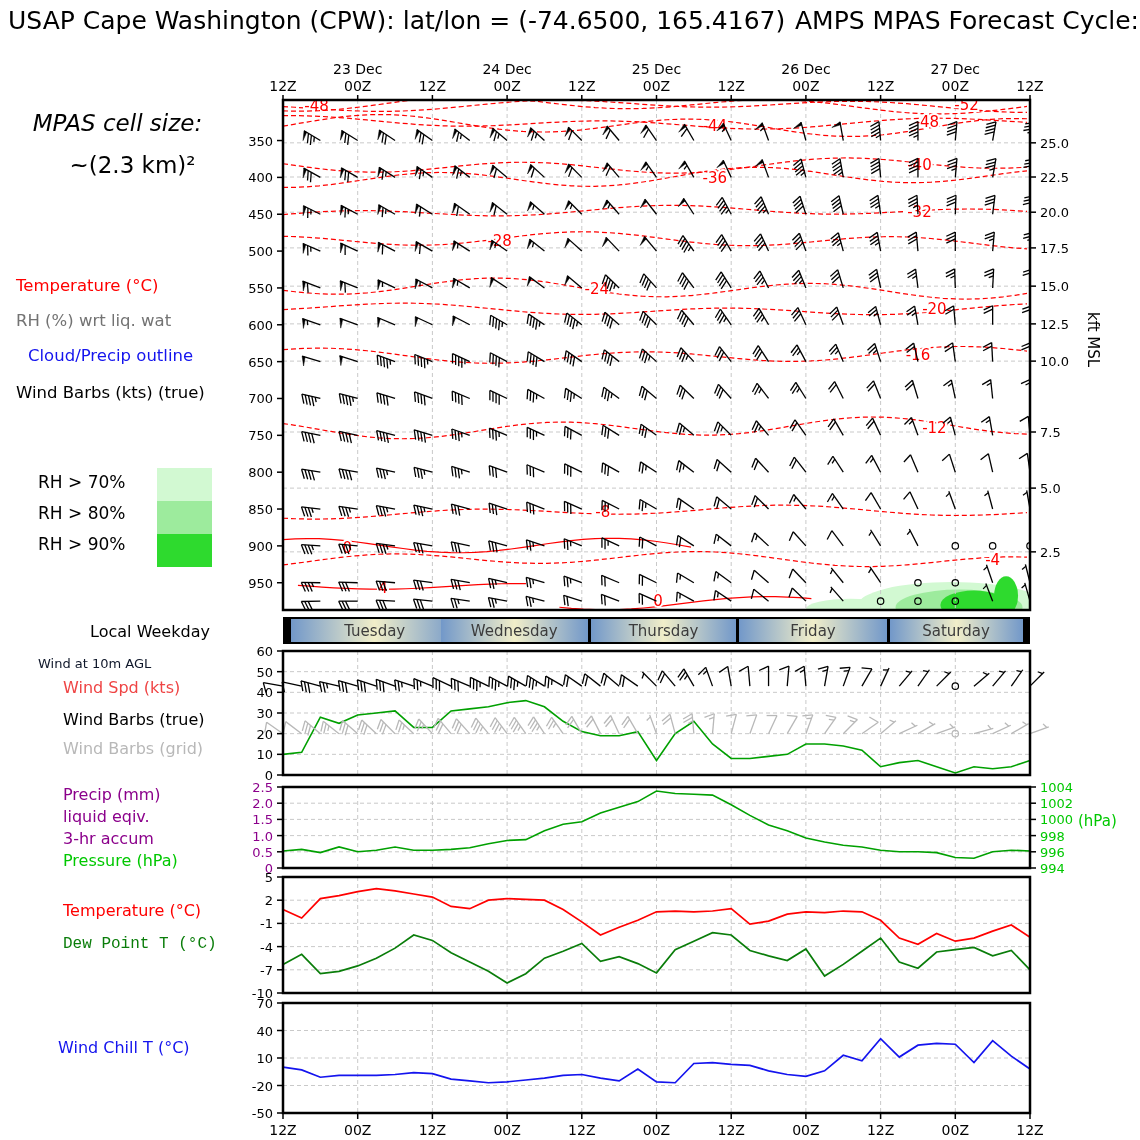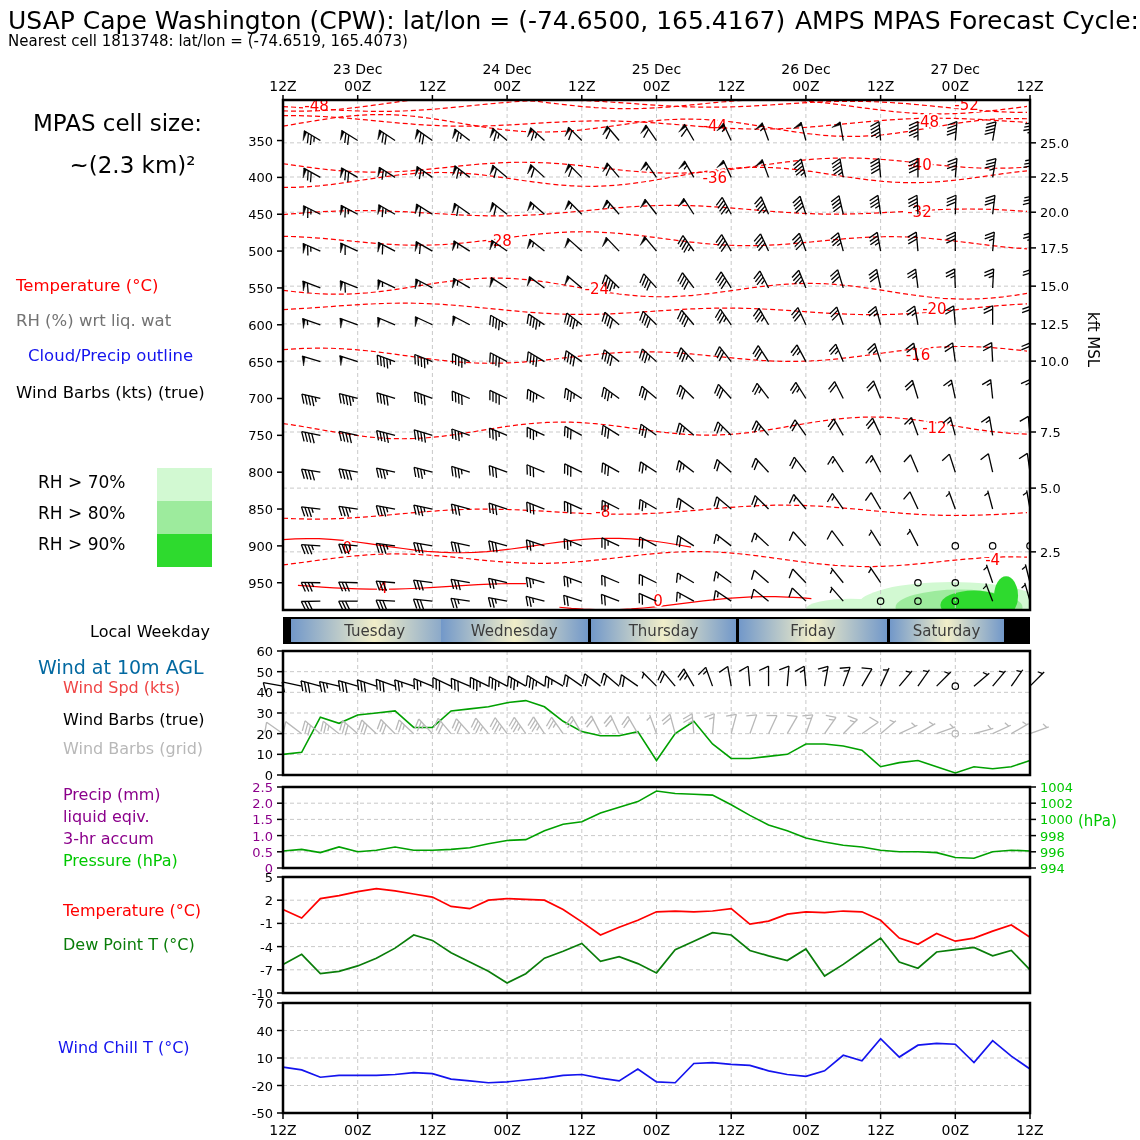--- a/index.html
+++ b/index.html
@@ -4,40 +4,39 @@
 <style>
   html,body{margin:0;padding:0;background:#ffffff;}
   #page{position:relative;width:1140px;height:1140px;background:#ffffff;
         font-family:"DejaVu Sans","Liberation Sans",sans-serif;overflow:hidden;}
   .lbl{position:absolute;white-space:nowrap;}
   .hdr1{font-size:25px;color:#000;}
   .hdr2{font-size:15px;color:#000;}
   .cellsz{font-size:23px;color:#000;}
   .leg{font-size:16.5px;}
   .rhleg{font-size:17px;color:#000;}
-  .small{font-size:19px;color:#0369a1;}
+  .small{font-size:13px;color:#0f172a;}
   .mid{font-size:16px;}
   svg{position:absolute;left:0;top:0;}
   svg text{font-family:"DejaVu Sans","Liberation Sans",sans-serif;}
   #daystrip{position:absolute;left:283px;top:617px;width:747px;height:27px;background:#000;}
   .day{position:absolute;top:2px;height:23px;display:flex;align-items:center;justify-content:center;
        font-size:15px;color:#3c3c3c;
        background:linear-gradient(90deg,#7298c9 0%,#f1eec9 50%,#7298c9 100%);}
   .vert{writing-mode:vertical-rl;}
 </style>
 </head>
 <body>
 
 <div id="page">
 
   <div class="lbl hdr1" style="left:8px;top:6px;">USAP Cape Washington (CPW): lat/lon = (-74.6500, 165.4167)</div>
-  <div class="lbl hdr2" style="left:8px;top:32px;">Nearest cell 1813748: lat/lon = (-74.6519, 165.4073)</div>
   <div class="lbl hdr1" style="left:795px;top:6px;width:330px;text-align:right;">AMPS MPAS Forecast Cycle:</div>
 
-  <div class="lbl cellsz" style="left:15px;top:110px;width:205px;text-align:center;">MPAS cell size:</div>
+  <div class="lbl cellsz" style="left:15px;top:110px;width:205px;text-align:center;font-style:italic;">MPAS cell size:</div>
   <div class="lbl cellsz" style="left:40px;top:152px;width:185px;text-align:center;">~(2.3 km)²</div>
 
   <div class="lbl leg" style="left:16px;top:276px;color:#ff0000;">Temperature (°C)</div>
   <div class="lbl leg" style="left:16px;top:311px;color:#737373;">RH (%) wrt liq. wat</div>
   <div class="lbl leg" style="left:28px;top:346px;color:#1414ee;">Cloud/Precip outline</div>
   <div class="lbl leg" style="left:16px;top:383px;color:#000;">Wind Barbs (kts) (true)</div>
 
   <div class="lbl rhleg" style="left:38px;top:472px;">RH &gt; 70%</div>
   <div class="lbl rhleg" style="left:38px;top:503px;">RH &gt; 80%</div>
   <div class="lbl rhleg" style="left:38px;top:534px;">RH &gt; 90%</div>
@@ -50,21 +49,21 @@
   <div class="lbl mid" style="left:63px;top:678px;color:#ef4444;">Wind Spd (kts)</div>
   <div class="lbl mid" style="left:63px;top:710px;color:#000;">Wind Barbs (true)</div>
   <div class="lbl mid" style="left:63px;top:739px;color:#b8b8b8;">Wind Barbs (grid)</div>
 
   <div class="lbl mid" style="left:63px;top:785px;color:#8b008b;">Precip (mm)</div>
   <div class="lbl mid" style="left:63px;top:807px;color:#8b008b;">liquid eqiv.</div>
   <div class="lbl mid" style="left:63px;top:829px;color:#8b008b;">3-hr accum</div>
   <div class="lbl mid" style="left:63px;top:851px;color:#00c800;">Pressure (hPa)</div>
 
   <div class="lbl mid" style="left:63px;top:901px;color:#ff0000;">Temperature (°C)</div>
-  <div class="lbl mid" style="left:63px;top:935px;color:#0a7d0a;">Dew Point T (°C)</div>
+  <div class="lbl mid" style="left:63px;top:935px;color:#0a7d0a;font-family:Liberation Mono, monospace;">Dew Point T (°C)</div>
   <div class="lbl mid" style="left:58px;top:1038px;color:#1414ee;">Wind Chill T (°C)</div>
 
   <div class="lbl vert" style="left:1084px;top:312px;font-size:15px;color:#000;">kft MSL</div>
   <div class="lbl" style="left:1078px;top:812px;font-size:15px;color:#00c800;">(hPa)</div>
 
   <svg id="chart" width="1140" height="1140">
       <defs>
         <clipPath id="mclip">
           <rect x="283" y="100" width="747" height="510"></rect>
         </clipPath>
@@ -1728,15 +1727,15 @@
         <text x="805.9" y="1152" font-size="14" fill="#000" text-anchor="middle">26 Dec</text>
         <text x="955.3" y="1152" font-size="14" fill="#000" text-anchor="middle">27 Dec</text>
       </g>
     </svg>
 
   <div id="daystrip">
       <div class="day" style="left: 8.223px; width: 167px;">Tuesday</div>
       <div class="day" style="left: 157.623px; width: 147.147px;">Wednesday</div>
       <div class="day" style="left: 307.77px; width: 145.653px;">Thursday</div>
       <div class="day" style="left: 456.423px; width: 147.147px;">Friday</div>
-      <div class="day" style="left: 606.57px; width: 114px;">Saturday</div>
+      <div class="day" style="left: 606.57px; width: 133px;">Saturday</div>
     </div>
 </div>
 
 </body></html>

